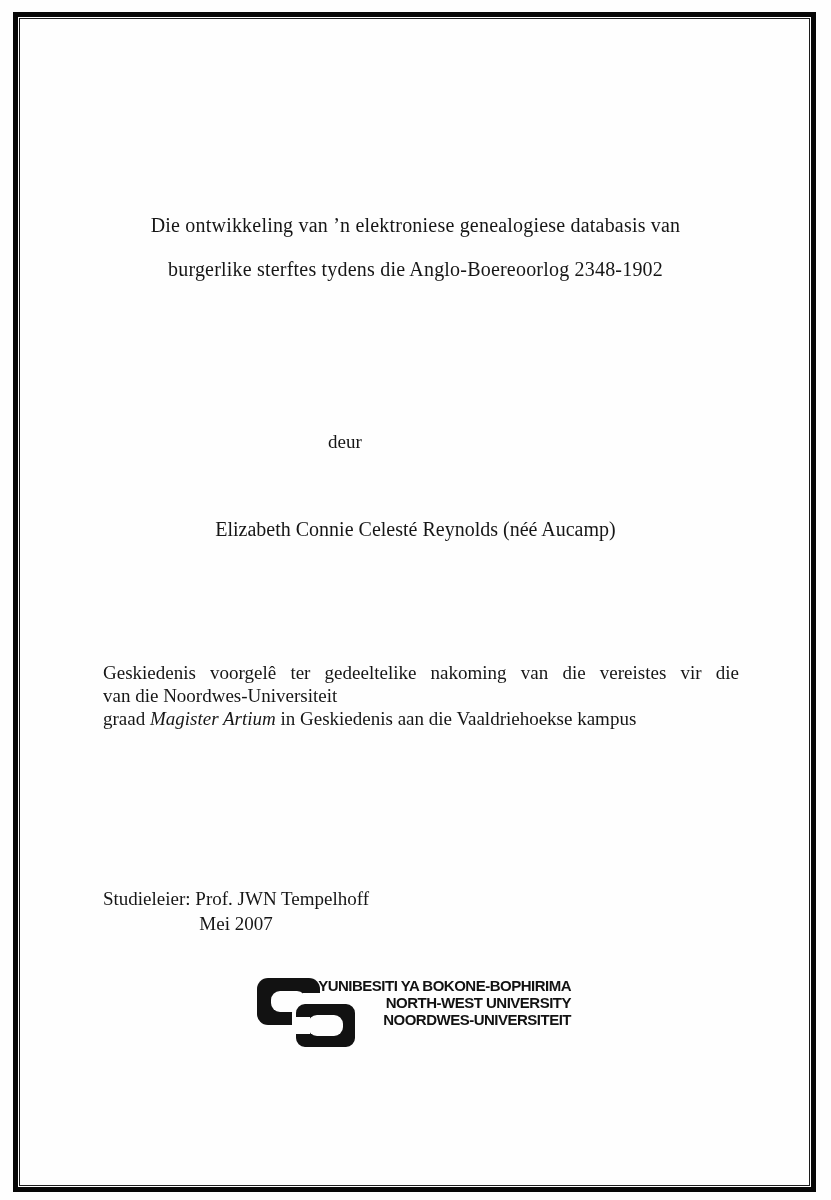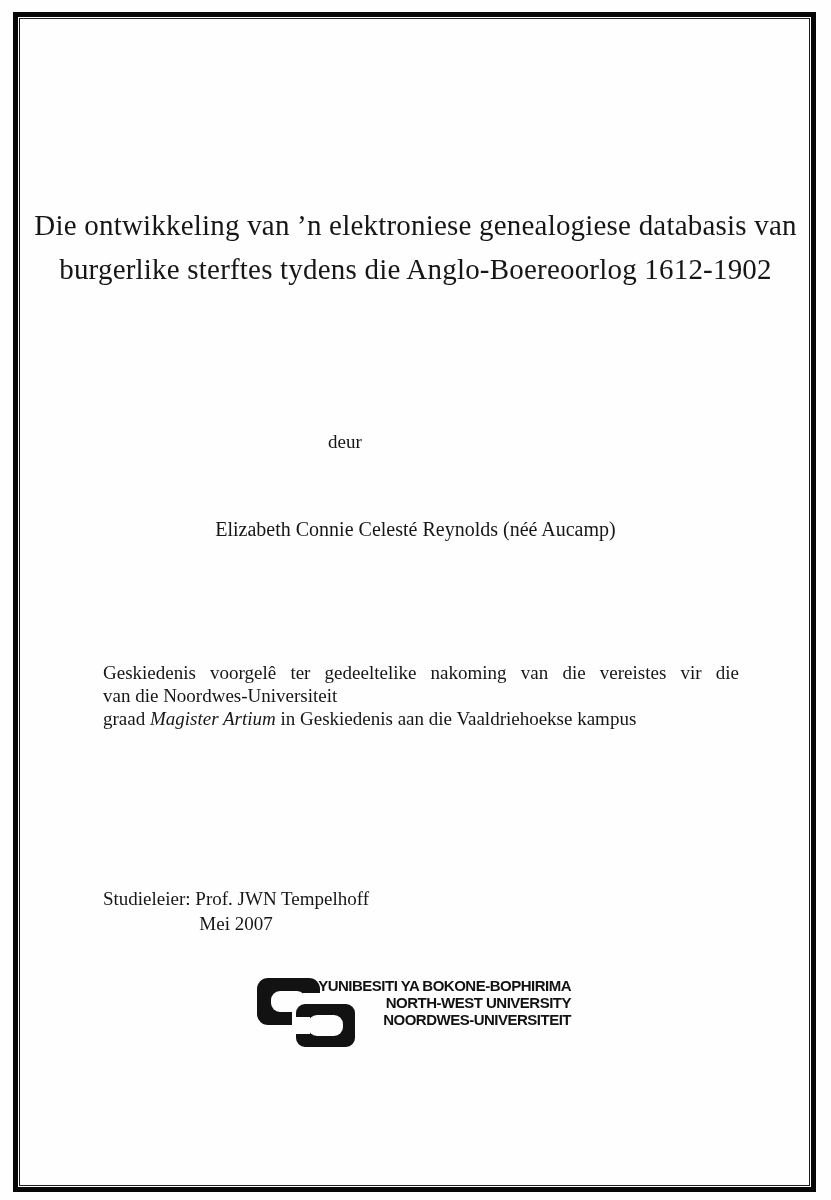--- a/index.html
+++ b/index.html
@@ -24,21 +24,21 @@
   .frame-inner {
     position: absolute;
     inset: 1px;
     border: 1px solid #1c1c1c;
   }
   .thesis-title {
     position: absolute;
     top: 203px; left: 0;
     width: 831px;
     text-align: center;
-    font-size: 29px;
+    font-size: 20px;
     line-height: 44px;
     letter-spacing: 0.2px;
   }
   .byline {
     position: absolute;
     top: 430px; left: 0;
     width: 690px;
     text-align: center;
     font-size: 19px;
     line-height: 24px;
@@ -92,21 +92,21 @@
 <body>
 
 <div class="page">
 
   <div class="frame-outer">
     <div class="frame-inner"></div>
   </div>
 
   <div class="thesis-title">
     <div>Die ontwikkeling van ’n elektroniese genealogiese databasis van</div>
-    <div>burgerlike sterftes tydens die Anglo-Boereoorlog 1612-1902</div>
+    <div>burgerlike sterftes tydens die Anglo-Boereoorlog 2348-1902</div>
   </div>
 
   <div class="byline">deur</div>
 
   <div class="author">Elizabeth Connie Celesté Reynolds (néé Aucamp)</div>
 
   <div class="statement">
     <div class="justified">Geskiedenis voorgelê ter gedeeltelike nakoming van die vereistes vir die</div>
     <div>van die Noordwes-Universiteit</div>
     <div><span>graad </span><i>Magister Artium</i><span> in Geskiedenis aan die Vaaldriehoekse kampus</span></div>

